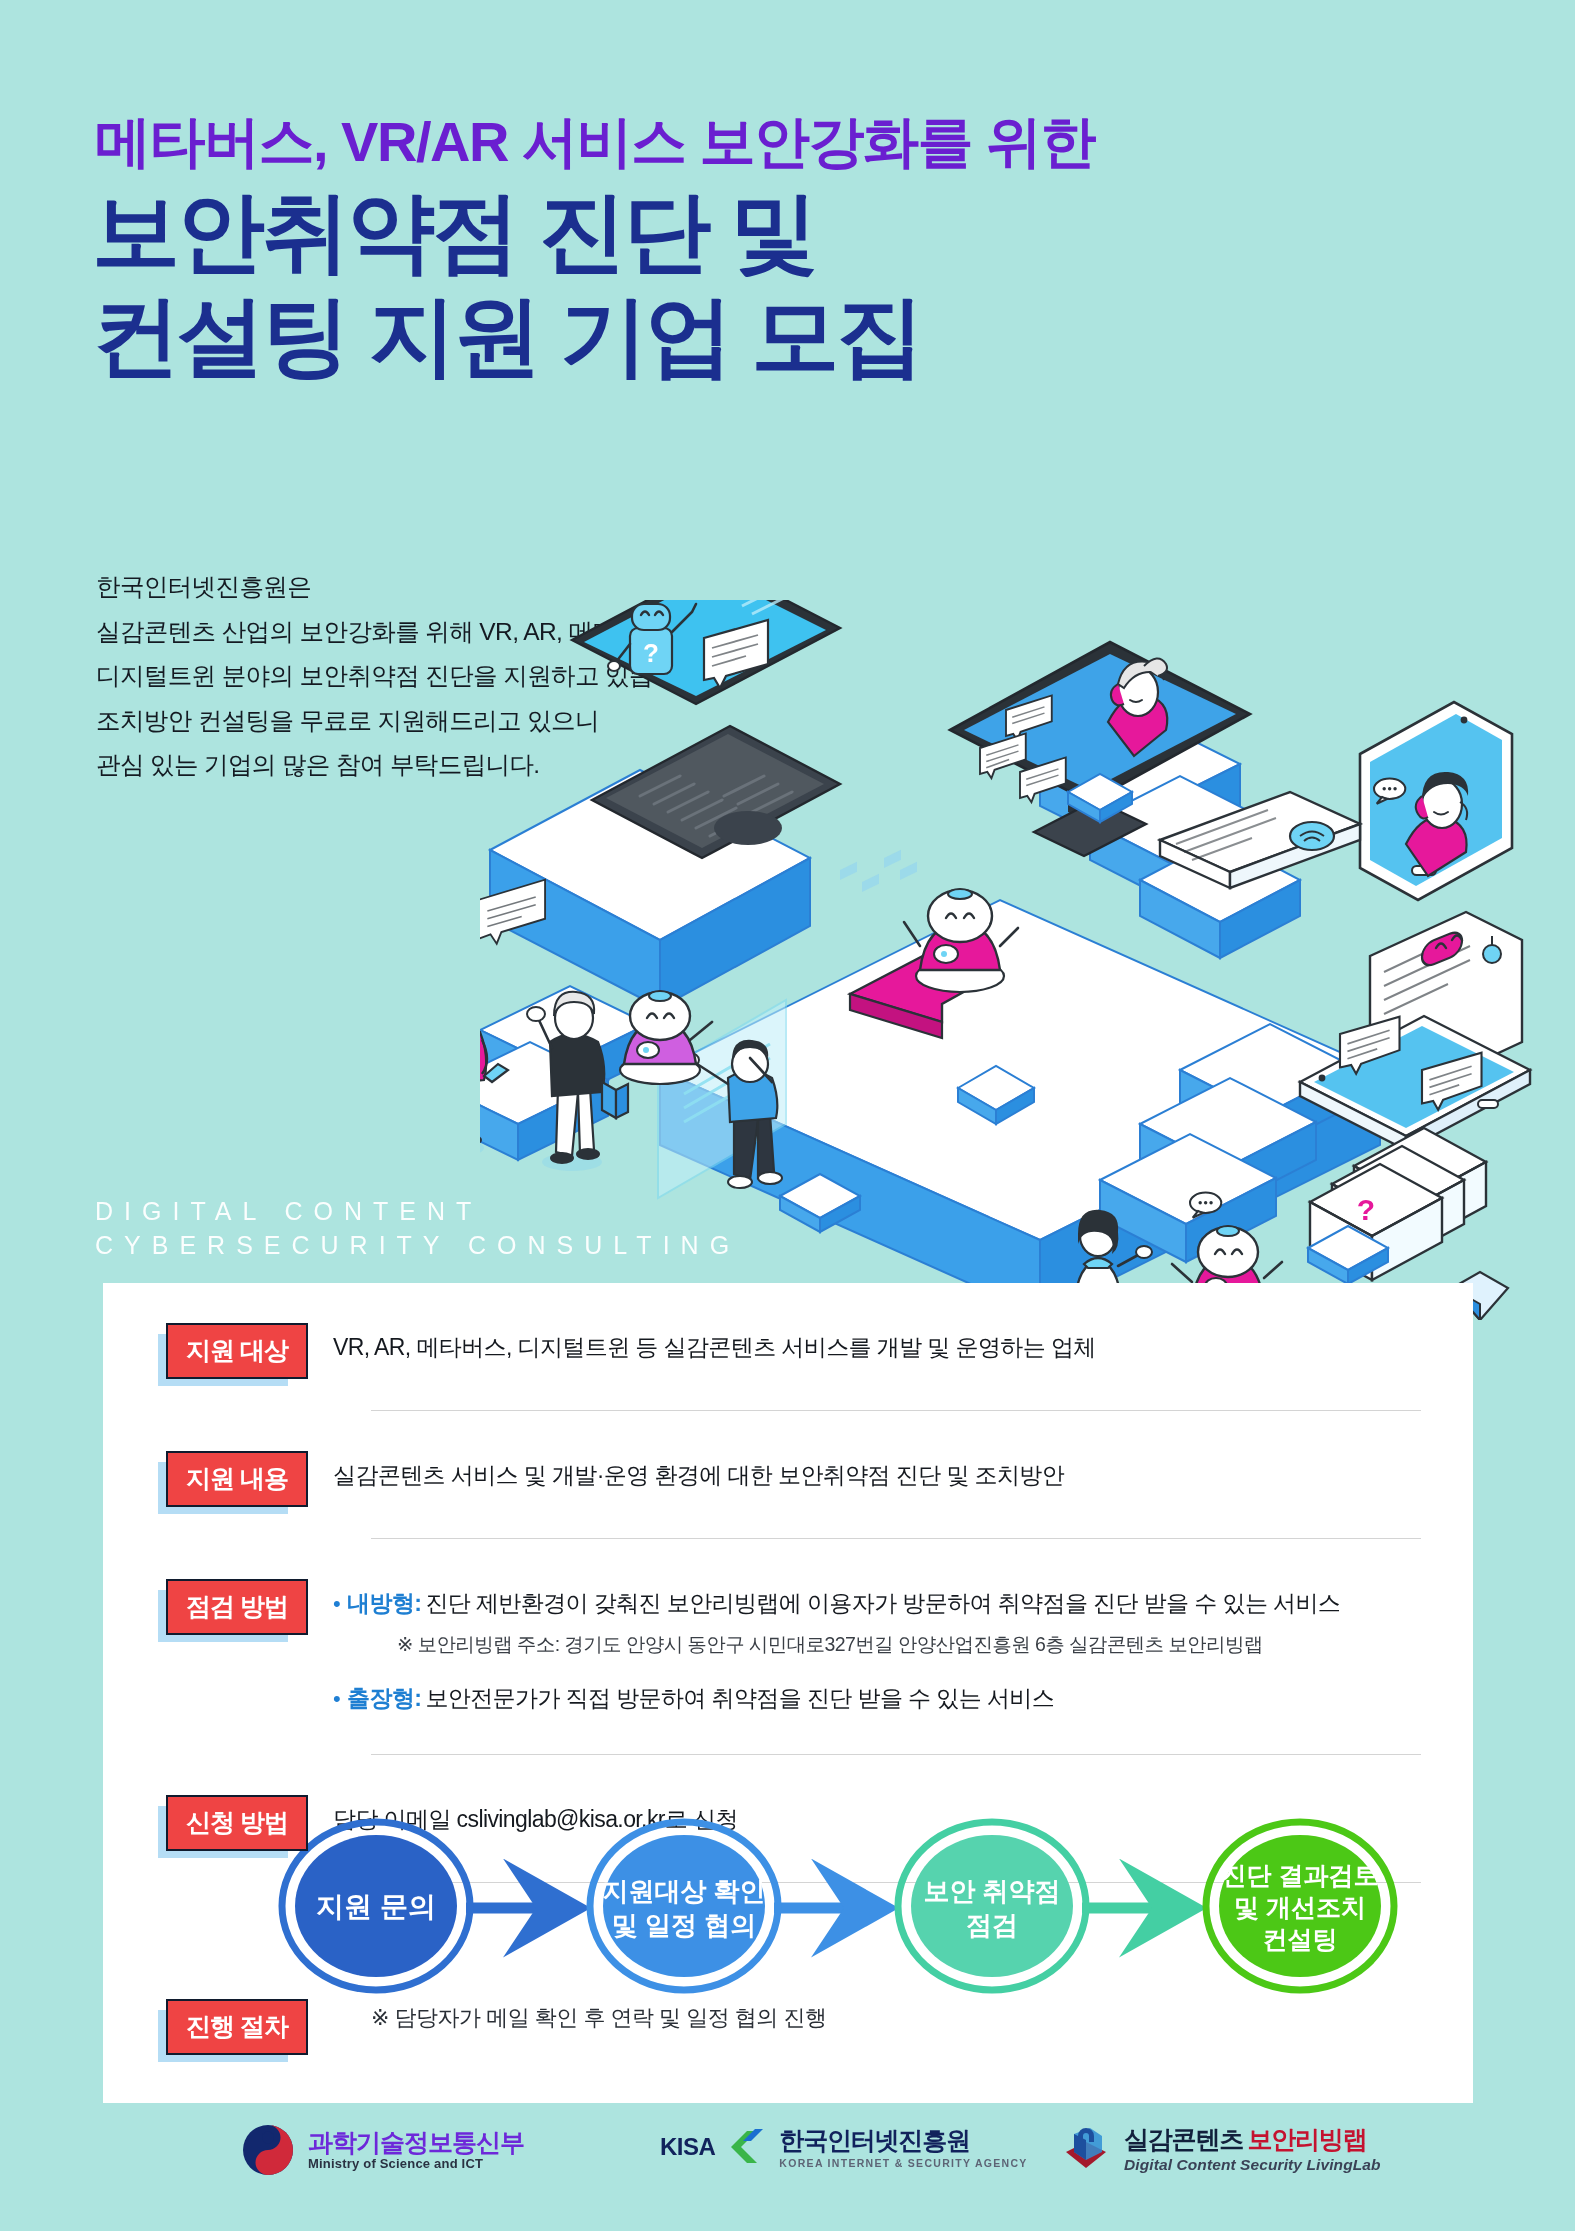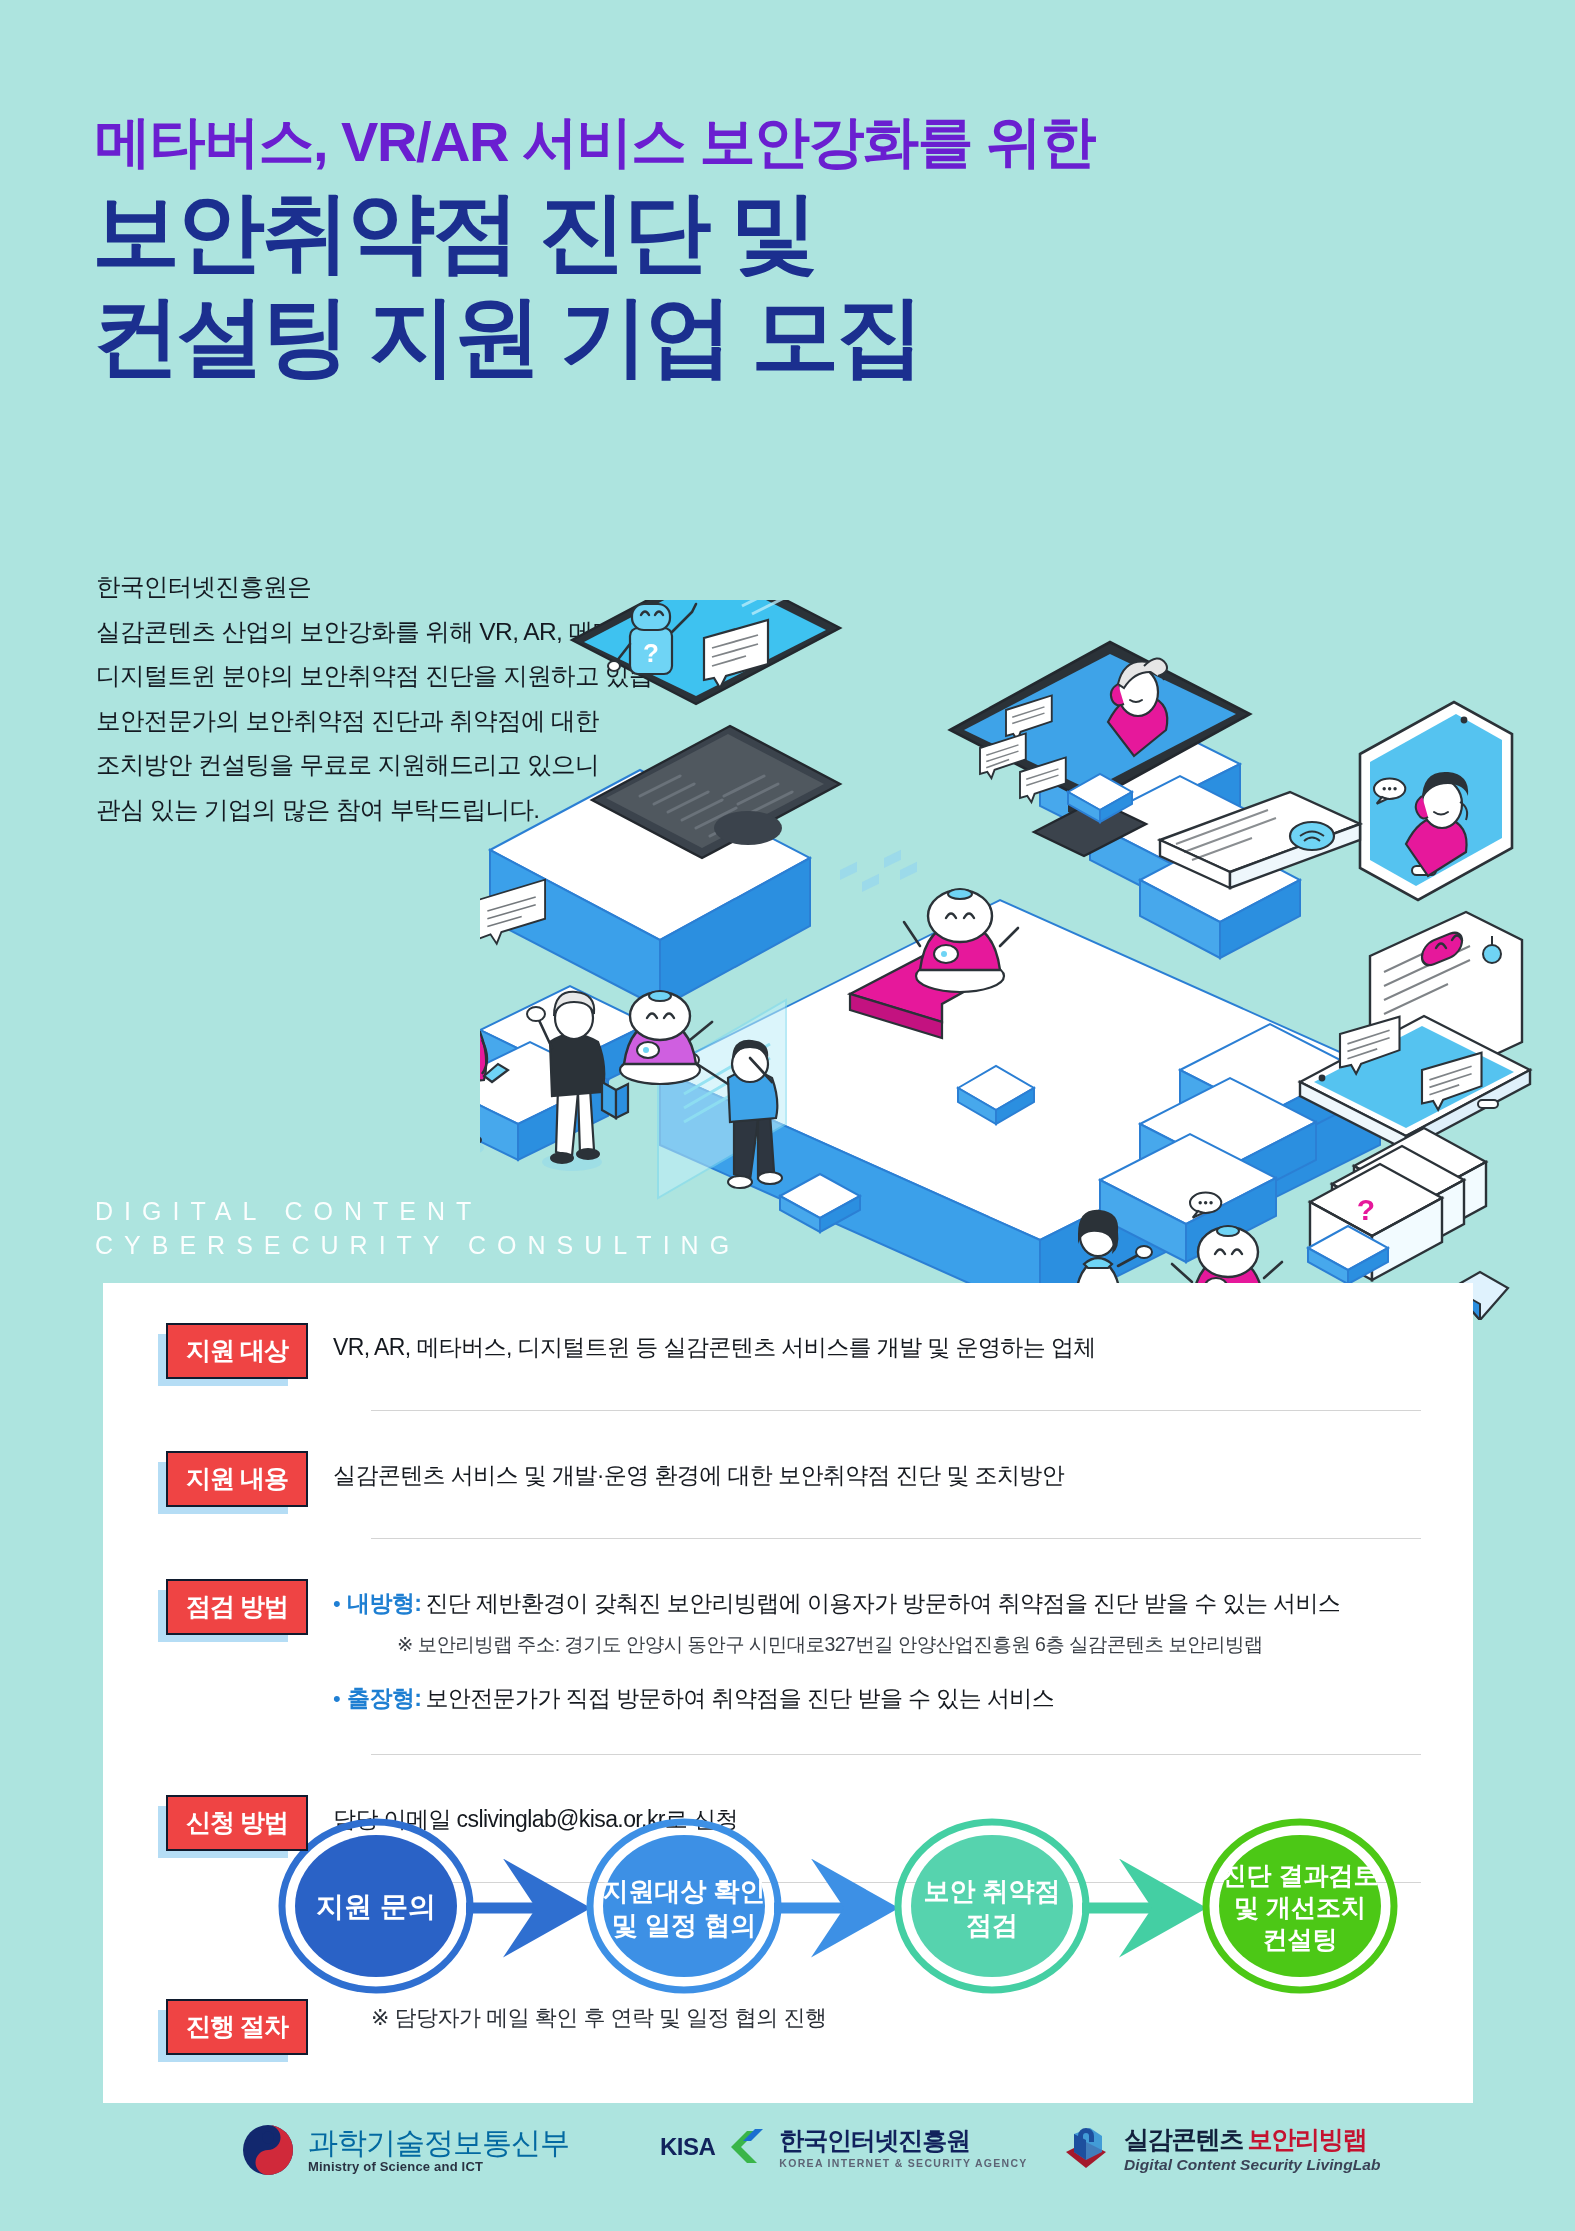--- a/index.html
+++ b/index.html
@@ -103,21 +103,21 @@
     font-family: "Liberation Sans", sans-serif;
     font-weight: 800; fill: #ffffff; text-anchor: middle;
   }
   #flow-note {
     position: absolute; left: 340px; top: 2003px;
     font-size: 22px; color: #2a2f36; letter-spacing: -0.5px; margin-left: 31px;
   }
 
   
   .logo { position: absolute; display: flex; align-items: center; gap: 12px; }
-  .logo-txt-kr { font-size: 30px; font-weight: 400; color: #0369a1; letter-spacing: -1px; line-height: 1.1; }
+  .logo-txt-kr { font-size: 25px; font-weight: 700; color: #6d28d9; letter-spacing: -1px; line-height: 1.1; }
   .logo-txt-en { font-size: 13px; font-weight: 700; color: #2a3242; letter-spacing: .2px; }
   .kisa-word { font-size: 24px; font-weight: 900; color: #11225c; letter-spacing: -0.5px; }
   .kisa-kr { font-size: 25px; font-weight: 800; color: #11225c; letter-spacing: -1.2px; }
   .kisa-en { font-size: 10.5px; font-weight: 700; color: #5d6475; letter-spacing: 1.3px; }
   .ll-kr1 { font-size: 25px; font-weight: 800; color: #12203c; letter-spacing: -1.2px; }
   .ll-kr2 { font-size: 25px; font-weight: 800; color: #c4122f; letter-spacing: -1.2px; }
   .ll-en { font-size: 15.5px; font-weight: 600; color: #3a4256; letter-spacing: .1px; font-style: italic; }
 </style>
 </head>
 <body>
@@ -128,21 +128,20 @@
 
   <div id="title-block">
     <div>보안취약점 진단 및</div>
     <div>컨설팅 지원 기업 모집</div>
   </div>
 
   <div id="intro">
     <div>한국인터넷진흥원은</div>
     <div>실감콘텐츠 산업의 보안강화를 위해 VR, AR, 메타버스,</div>
     <div>디지털트윈 분야의 보안취약점 진단을 지원하고 있습니다.</div>
-    <div>보안전문가의 보안취약점 진단과 취약점에 대한</div>
     <div>조치방안 컨설팅을 무료로 지원해드리고 있으니</div>
     <div>관심 있는 기업의 많은 참여 부탁드립니다.</div>
   </div>
 
   <div id="illus">
     <svg viewBox="0 0 1095 720" xmlns="http://www.w3.org/2000/svg">
       <defs>
         <g id="chatbub">
           <path d="M0 0 L86 -26 L86 24 L30 41 L24 56 L16 44 L0 50 Z" fill="#fff" stroke="#2b3238" stroke-width="2.4"></path>
           <path d="M12 14 L74 -4 M12 24 L74 6 M12 34 L56 21" stroke="#2b3238" stroke-width="2" opacity=".65"></path>

